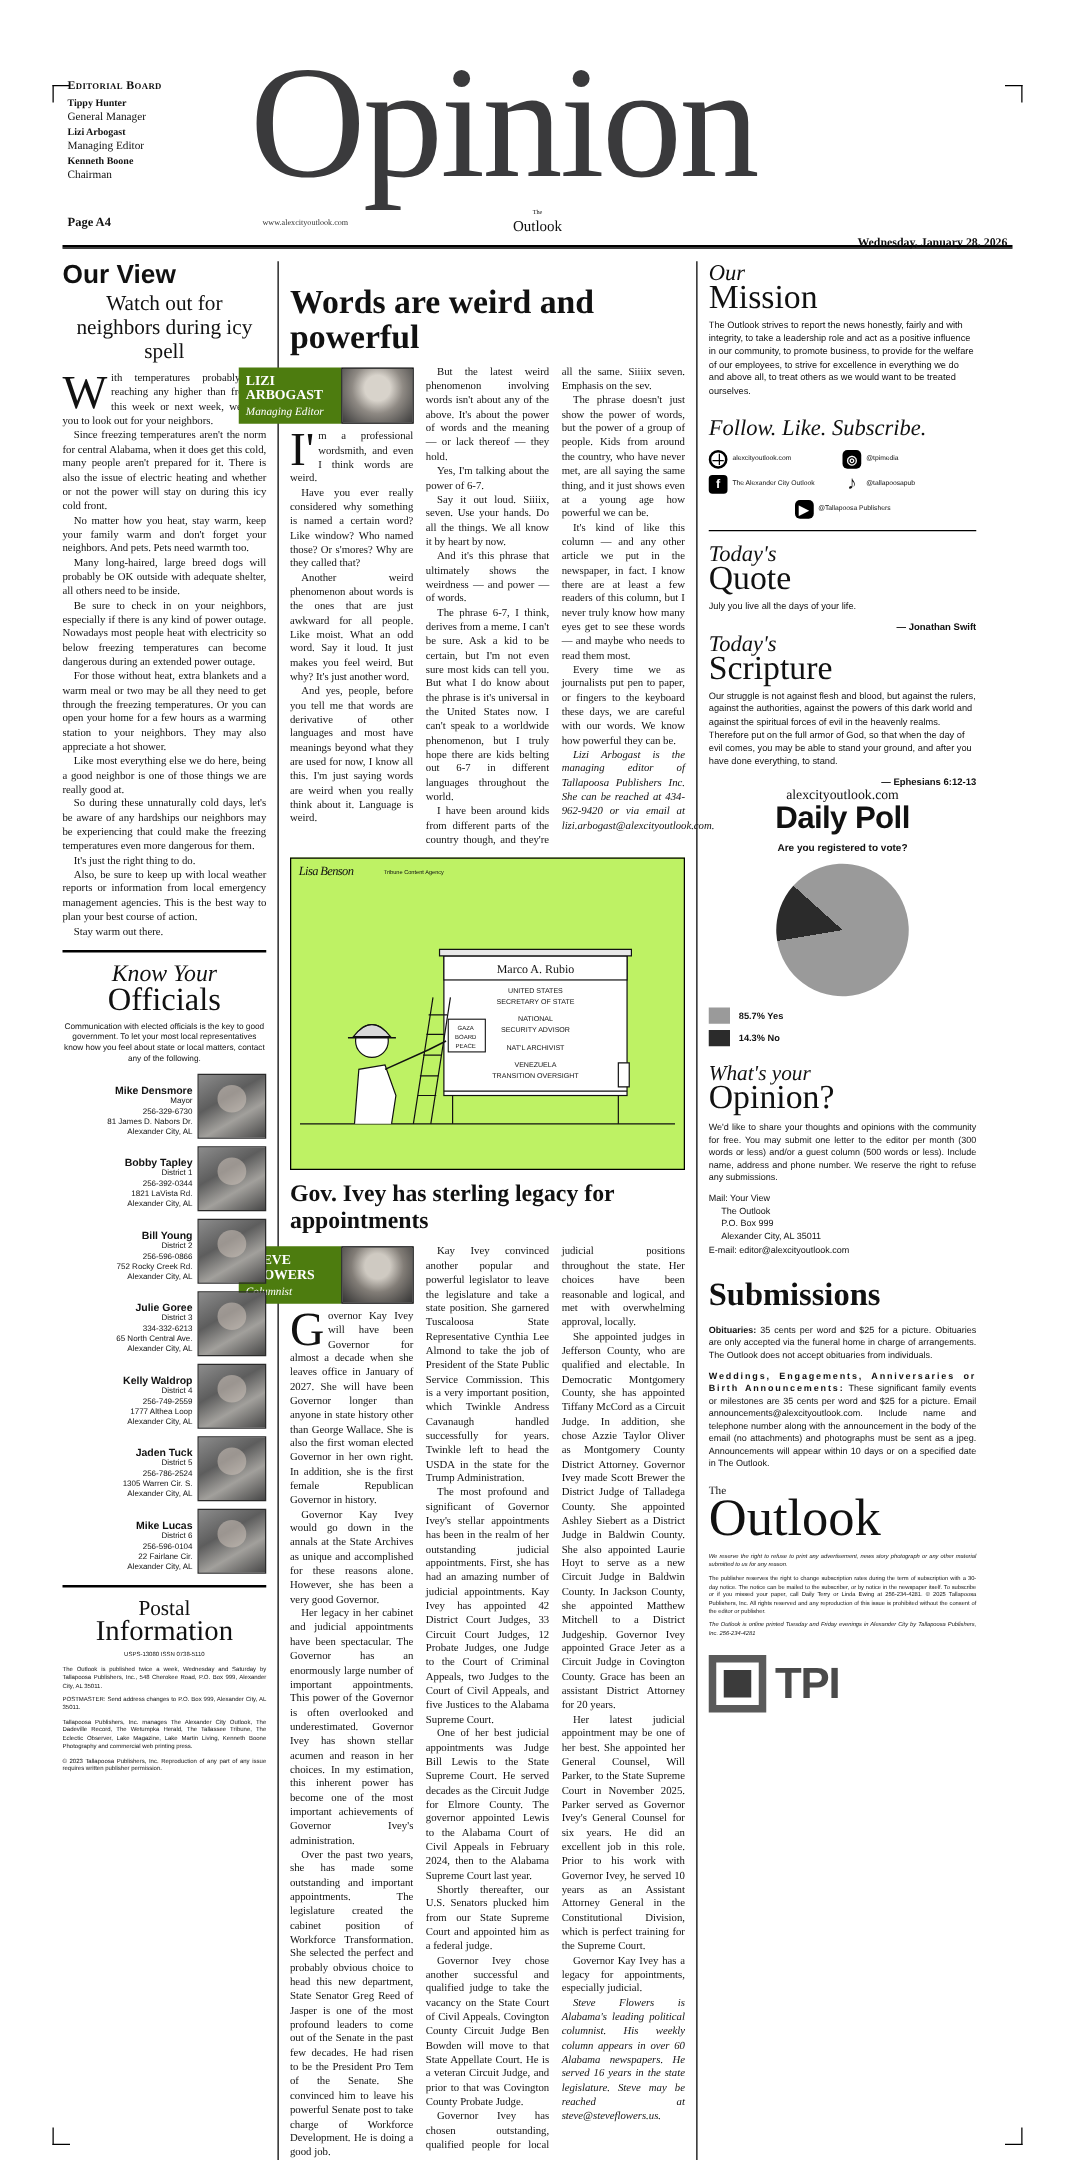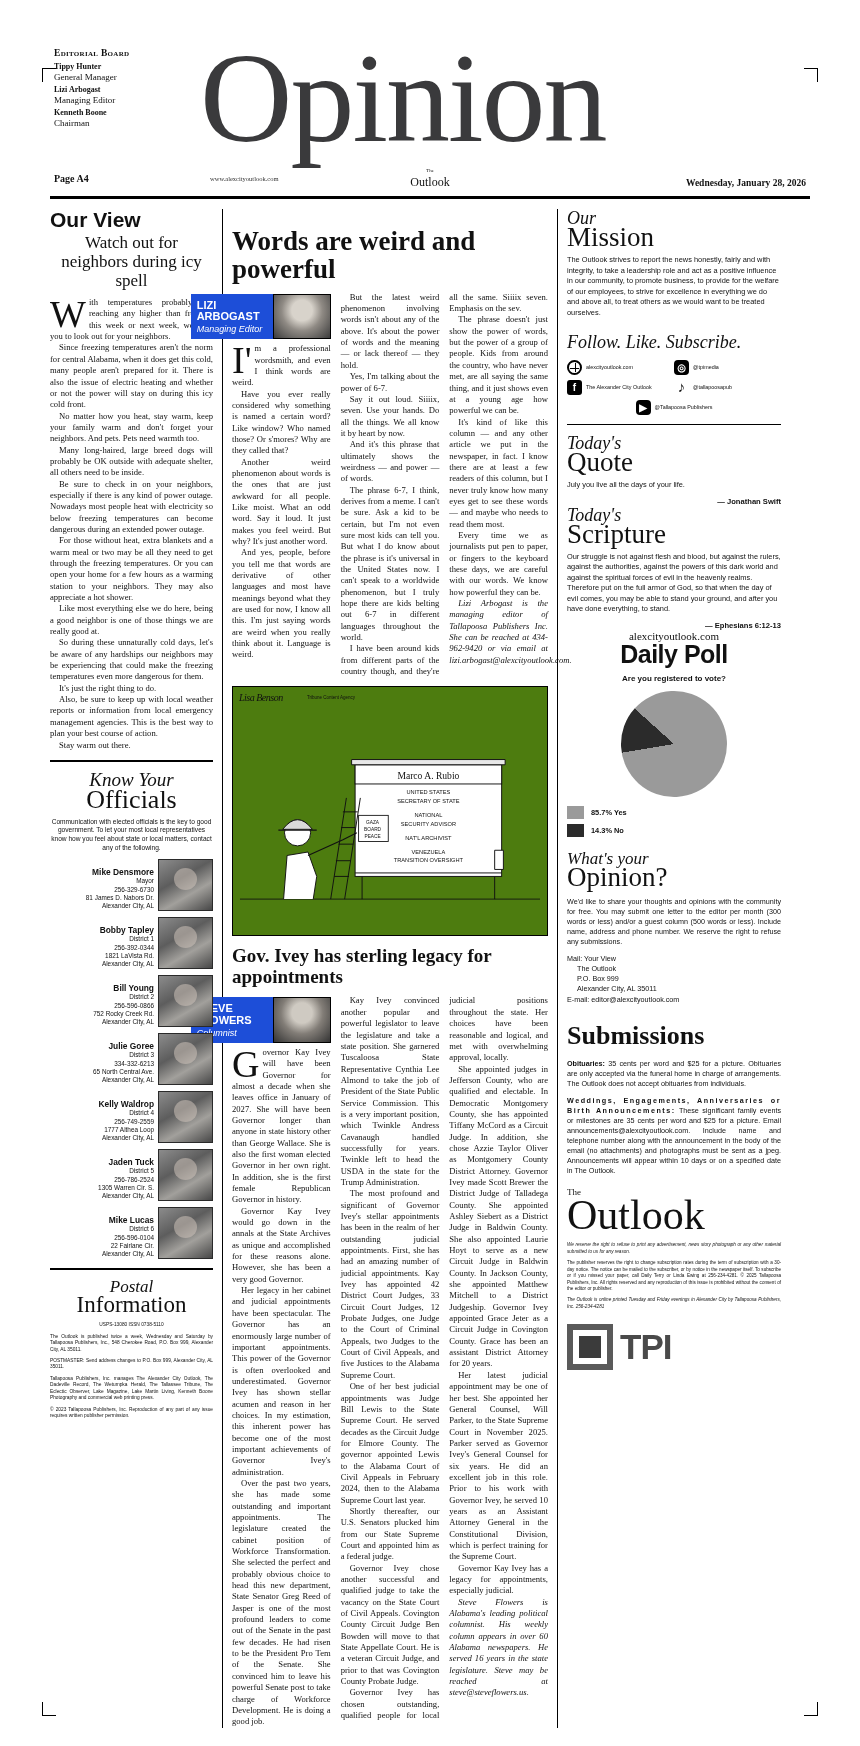--- a/index.html
+++ b/index.html
@@ -28,40 +28,40 @@
   .cm-tr::after  { right:0; top:0; width:14px; height:1px; }
   .cm-bl { left:42px; bottom:30px; }
   .cm-bl::before { left:0; bottom:0; width:1px; height:14px; }
   .cm-bl::after  { left:0; bottom:0; width:14px; height:1px; }
   .cm-br { right:42px; bottom:30px; }
   .cm-br::before { right:0; bottom:0; width:1px; height:14px; }
   .cm-br::after  { right:0; bottom:0; width:14px; height:1px; }
 
   
   .masthead { position:relative; height:118px; }
-  .edboard { position:absolute; left:14px; top:0; width:150px; }
+  .edboard { position:absolute; left:14px; top:16px; width:150px; }
   .edboard h4 {
     margin:0 0 5px 0; font-size:9.5px; font-weight:bold;
     font-variant:small-caps; letter-spacing:.3px;
     font-family:"Liberation Serif", serif;
   }
   .edboard .person { margin-bottom:4px; line-height:1.12; }
   .edboard .pn { font-size:8px; font-weight:bold; display:block; }
   .edboard .pt { font-size:9px; display:block; }
   .bigword {
     position:absolute; left:160px; top:-14px;
     font-family:"Liberation Serif", serif;
     font-size:128px; letter-spacing:-2px;
     color:#3a3a3c; line-height:1;
   }
   
   .hdrbar { position:relative; height:26px; margin-top:4px; }
   .hdrbar .pg { position:absolute; left:14px; top:3px; font-size:10px; font-weight:bold; }
   .hdrbar .url { position:absolute; left:170px; top:5px; font-size:6.5px; color:#333; }
-  .hdrbar .dt  { position:absolute; right:14px; top:8px; font-size:9.5px; font-weight:bold; }
+  .hdrbar .dt  { position:absolute; right:14px; top:20px; font-size:9.5px; font-weight:bold; }
   .hdrbar .lgo { position:absolute; left:50%; transform:translateX(-50%); top:-2px; text-align:center; }
   .hdrbar .lgo .t1 { font-size:5px; display:block; line-height:1; margin-bottom:-1px; }
   .hdrbar .lgo .t2 { font-size:12px; font-family:"Liberation Serif",serif; line-height:1; }
   .rulebar { border-top:2px solid #000; border-bottom:1px solid #000; height:3px; margin:0 10px; }
 
   
   .grid { display:flex; margin-top:10px; padding:0 10px; }
   .col-left   { width:172px; flex:none; padding-right:9px; }
   .col-mid    { width:336px; flex:none; padding:0 9px; border-left:1px solid #000; border-right:1px solid #000; }
   .col-right  { width:223px; flex:none; padding-left:9px; }
@@ -90,54 +90,54 @@
     width:55px; height:52px; flex:none;
     background:linear-gradient(150deg,#8c8c8c 0%,#5d5d5d 38%,#a2a09c 65%,#474747 100%);
     border:1px solid #2a2a2a; position:relative; overflow:hidden;
   }
   .official .ph::after {
     content:""; position:absolute; left:28%; top:16%; width:44%; height:44%;
     border-radius:50%; background:rgba(205,195,185,.55);
   }
 
   .postal { text-align:center; margin-top:3px; }
-  .postal .l1 { font-family:"Liberation Serif",serif; font-style:italic; font-size:17px; display:block; line-height:1; }
+  .postal .l1 { font-family:"Liberation Serif",serif; font-size:17px; display:block; line-height:1; }
   .postal .l2 { font-family:"Liberation Serif",serif; font-size:23px; display:block; line-height:1; margin-top:-2px; }
   .postal-txt { font-family:"Liberation Sans",sans-serif; font-size:4.8px; line-height:1.35; text-align:justify; margin-top:6px; }
   .postal-txt p { margin:0 0 5px 0; }
   .postal-txt .ctr { text-align:center; }
 
   
   .lead-head { font-size:27px; line-height:1.05; margin-bottom:8px; }
   .mid-cols { column-count:3; column-gap:10px; column-rule:none; font-size:8.6px; line-height:1.32; text-align:justify; }
   .mid-cols p { margin:0; text-indent:9px; }
   .mid-cols p.nofirst { text-indent:0; }
   .mid-cols p.ital { font-style:italic; text-indent:9px; }
   .byline-box {
     float:right; width:140px; margin:2px 0 4px 6px;
     display:flex; align-items:stretch;
   }
   .byline-box .lbl {
-    background:#1d4ed8; color:#fff; padding:6px 5px 5px 6px; flex:1;
-    font-family:Liberation Sans, sans-serif;
+    background:#4d7c0f; color:#fff; padding:6px 5px 5px 6px; flex:1;
+    font-family:Liberation Serif, serif;
   }
   .byline-box .lbl .n1 { font-size:11px; font-weight:bold; line-height:1.02; display:block; }
   .byline-box .lbl .n2 { font-size:9px; font-style:italic; display:block; margin-top:3px; line-height:1; }
   .byline-box .mug {
     width:58px; flex:none;
     background:radial-gradient(circle at 50% 36%, #d8d3cb 0 26%, #8f8a84 52%, #3b3b3b 100%);
     border:1px solid #000;
   }
   .byline-box.sf .mug {
     background:radial-gradient(circle at 50% 34%, #cfcac2 0 25%, #827d77 52%, #333 100%);
   }
 
   .cartoon {
     border:1px solid #000; margin:9px 0 10px 0; height:250px;
-    position:relative; background:#4d7c0f; overflow:hidden;
+    position:relative; background:#bef264; overflow:hidden;
   }
   .cartoon .sig { position:absolute; left:6px; top:5px; font-family:"Liberation Serif",serif;
     font-style:italic; font-size:10px; letter-spacing:-.5px; }
   .cartoon .credit { position:absolute; left:74px; top:8px; font-size:4.5px; font-family:"Liberation Sans",sans-serif; }
 
   .lead-head2 { font-size:19px; line-height:1.08; margin:4px 0 8px 0; }
 
   
   .sb-title { margin-bottom:4px; }
   .sb-title .s1 { font-family:"Liberation Serif",serif; font-style:italic; font-size:18px; display:block; line-height:1; }

